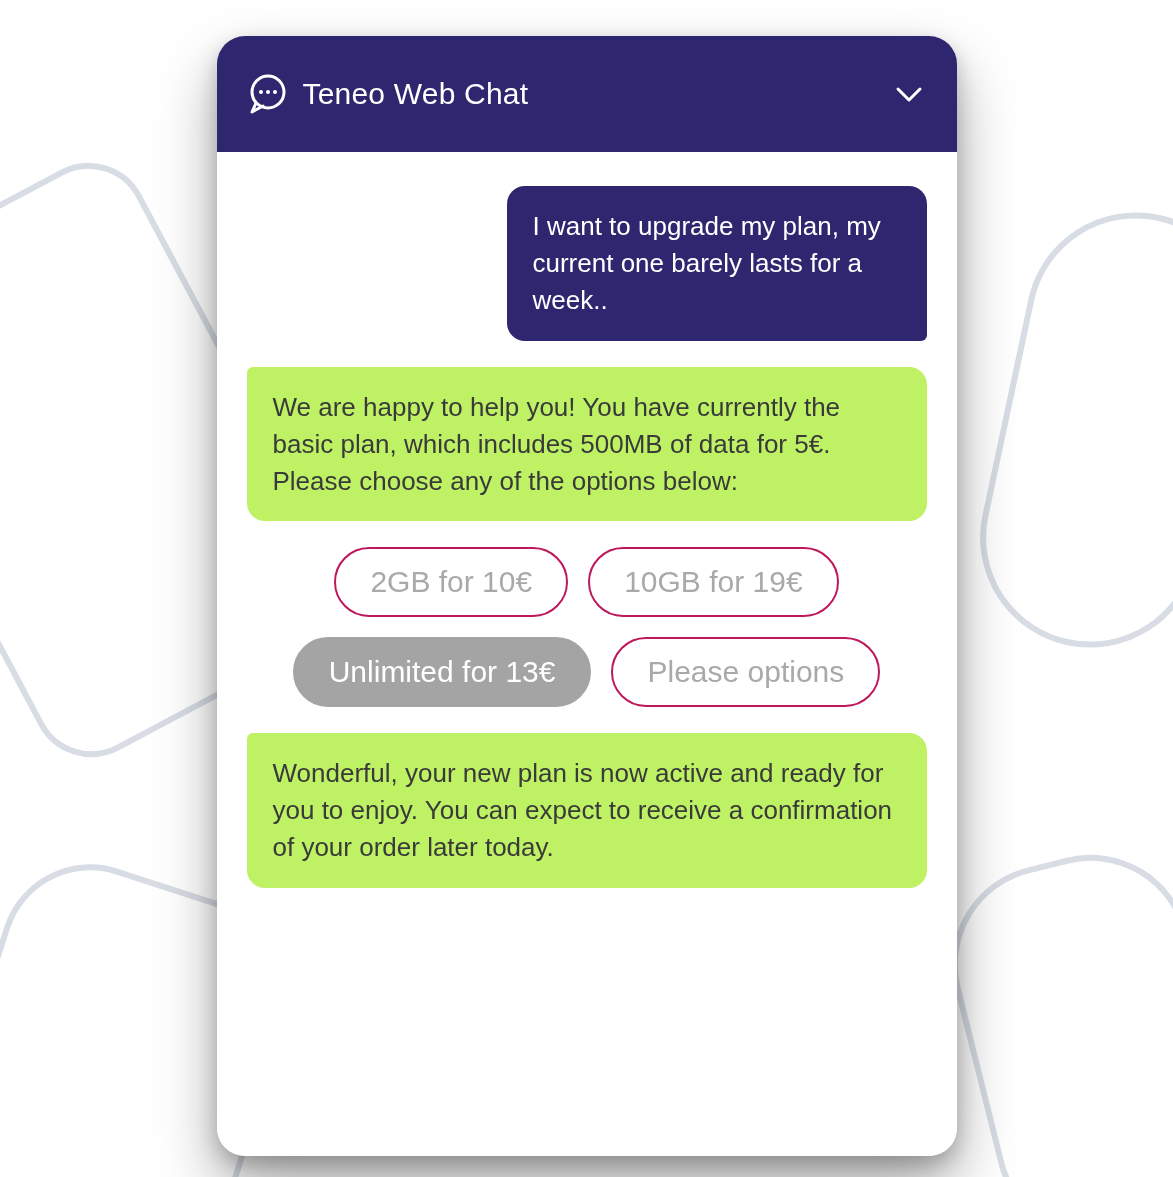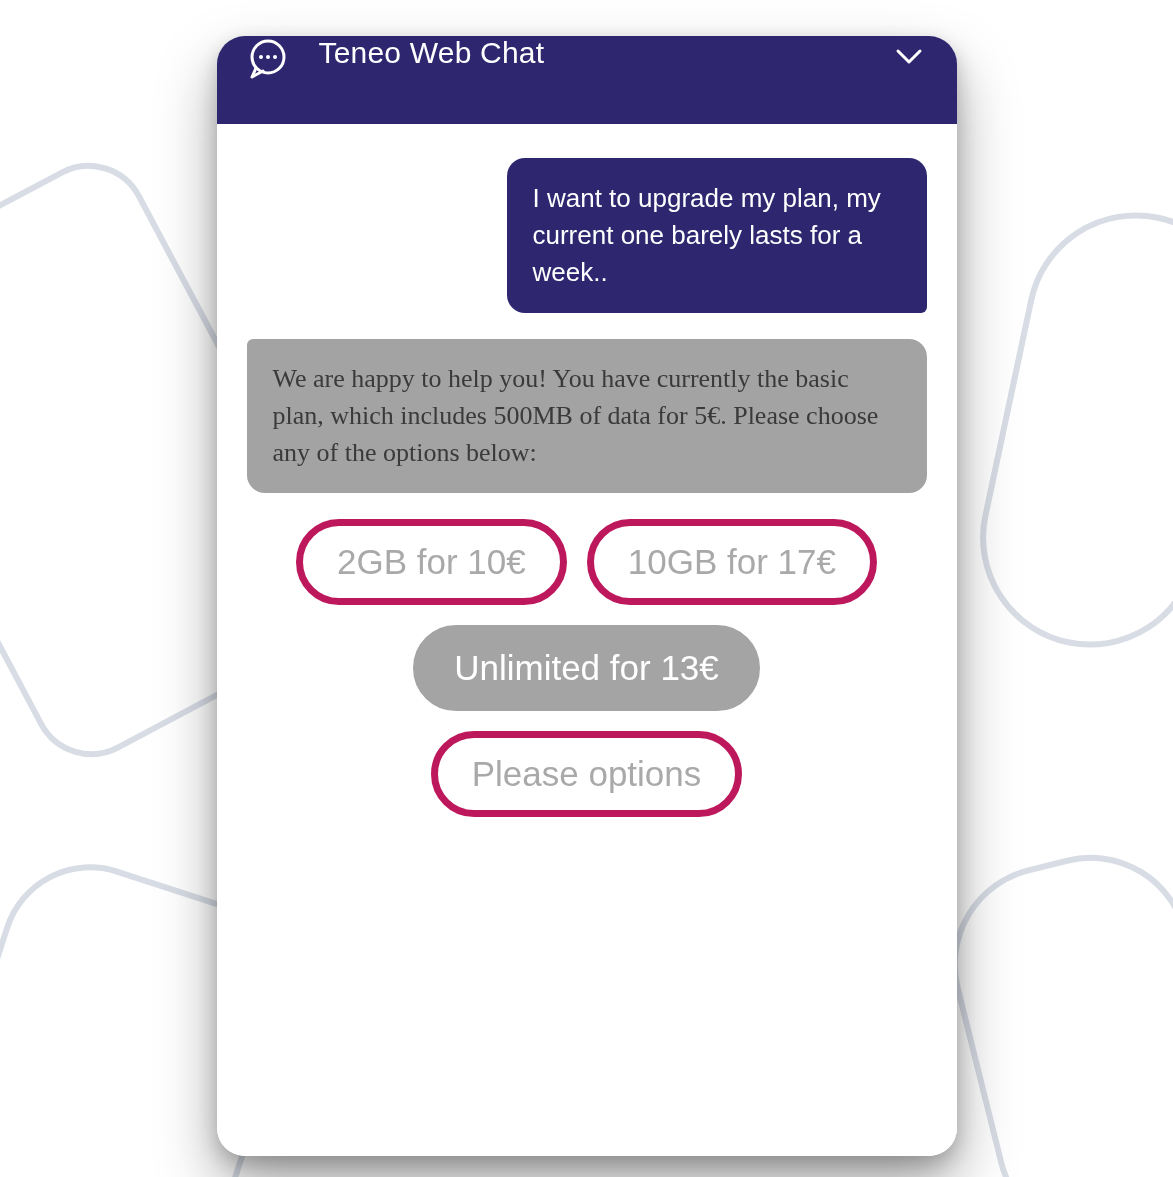--- a/index.html
+++ b/index.html
@@ -59,25 +59,25 @@
     overflow: hidden;
     z-index: 1;
     display: flex;
     flex-direction: column;
   }
 
   
   .chat-header {
     background: #2e2770;
     color: #ffffff;
-    height: 88px;
-    display: flex;
-    align-items: flex-start;
+    height: 116px;
+    display: flex;
+    align-items: center;
     padding: 0 28px;
-    gap: 28px;
+    gap: 12px;
   }
   .chat-header .icon-wrap {
     width: 46px; height: 46px;
     display: flex; align-items: center; justify-content: center;
   }
   .chat-header .title {
     flex: 1;
     font-size: 30px;
     font-weight: 500;
     letter-spacing: 0.2px;
@@ -110,43 +110,42 @@
 
   .bubble.user {
     background: #2e2770;
     color: #ffffff;
     align-self: flex-end;
     max-width: 420px;
     border-bottom-right-radius: 6px;
   }
 
   .bubble.bot {
-    background: #a3a3a3;
+    background: #bef264;
     color: #3a3a3a;
     align-self: stretch;
     border-top-left-radius: 6px;
-    font-family: Liberation Serif, serif;
   }
 
   
   .options {
     display: flex;
     flex-wrap: wrap;
     gap: 20px;
     justify-content: center;
     align-self: center;
     padding: 0 14px;
   }
   .chip {
     border-radius: 999px;
-    font-size: 35px;
+    font-size: 30px;
     padding: 16px 34px;
     background: #ffffff;
     color: #a9a9a9;
-    border: 7px solid #be185d;
+    border: 2px solid #be185d;
     cursor: pointer;
     white-space: nowrap;
   }
   .chip.selected {
     background: #a4a4a4;
     color: #ffffff;
     border-color: #a4a4a4;
   }
 
   svg { display:block; }
@@ -187,25 +186,28 @@
 
     <div class="bubble bot">
       <span>We are happy to help you! You have currently the basic plan, which includes 500MB of data for 5€. Please choose any of the options below:</span>
     </div>
 
     <div class="options">
       <button class="chip">
         <span>2GB for 10€</span>
       </button>
       <button class="chip">
-        <span>10GB for 17€</span>
+        <span>10GB for 19€</span>
       </button>
       <button class="chip selected">
         <span>Unlimited for 13€</span>
       </button>
       <button class="chip">
         <span>Please options</span>
       </button>
     </div>
 
+    <div class="bubble bot">
+      <span>Wonderful, your new plan is now active and ready for you to enjoy. You can expect to receive a confirmation of your order later today.</span>
+    </div>
 
   </div>
 </div>
 
 </body></html>

